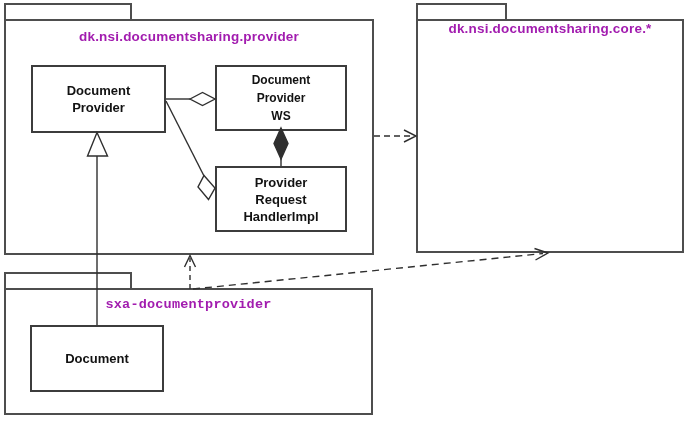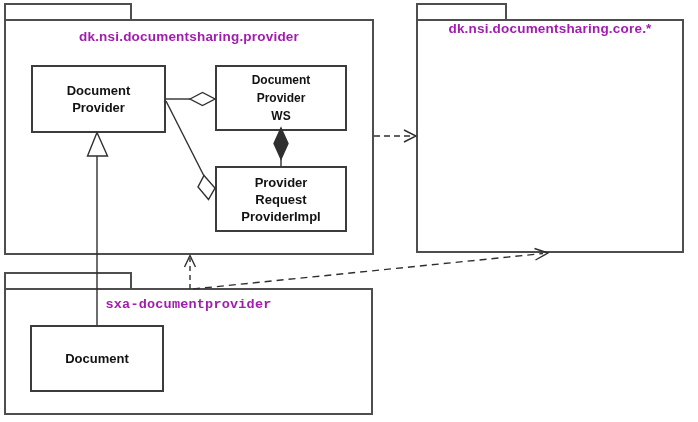--- a/index.html
+++ b/index.html
@@ -58,21 +58,21 @@
 
   <div class="cls small" style="left:215px;top:65px;width:132px;height:66px;">
     <div class="cls-line">Document</div>
     <div class="cls-line">Provider</div>
     <div class="cls-line">WS</div>
   </div>
 
   <div class="cls" style="left:215px;top:166px;width:132px;height:66px;">
     <div class="cls-line">Provider</div>
     <div class="cls-line">Request</div>
-    <div class="cls-line">ProviderImpl</div>
+    <div class="cls-line">HandlerImpl</div>
   </div>
 
   <div class="cls" style="left:30px;top:325px;width:134px;height:67px;">
     <div class="cls-line">Document</div>
   </div>
 
   <svg class="connectors" width="698" height="422" viewBox="0 0 698 422">
 
     <g>
       <line x1="97" y1="325" x2="97" y2="156" fill="none"></line>

